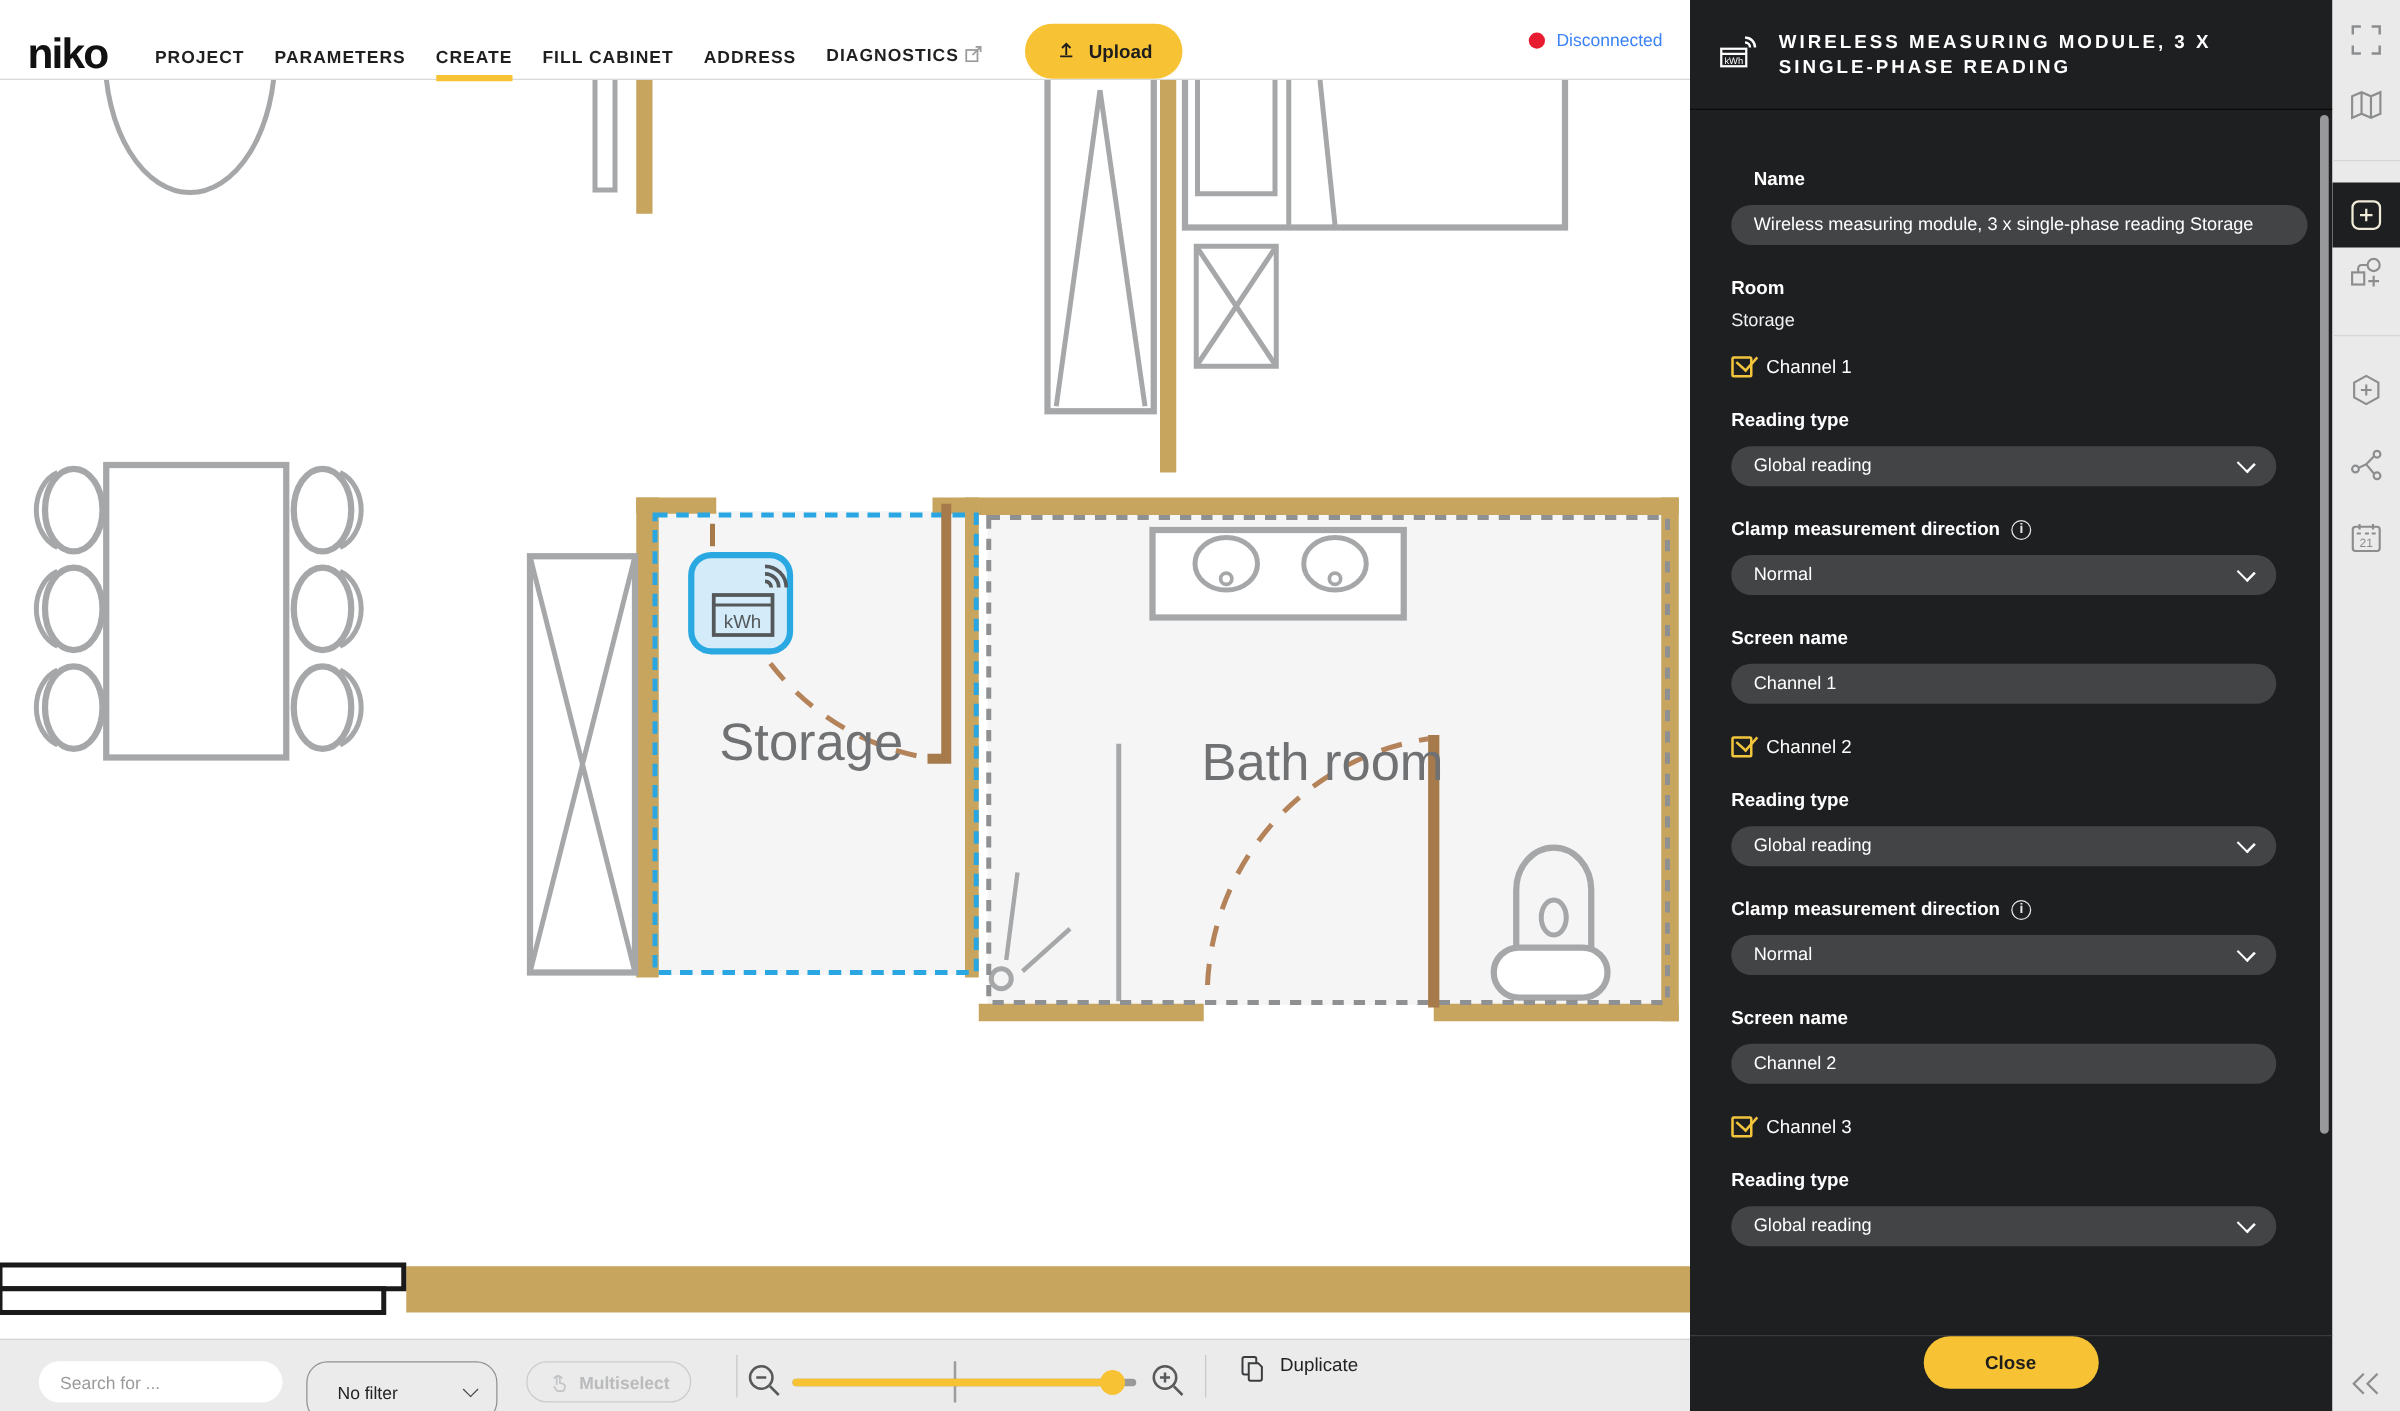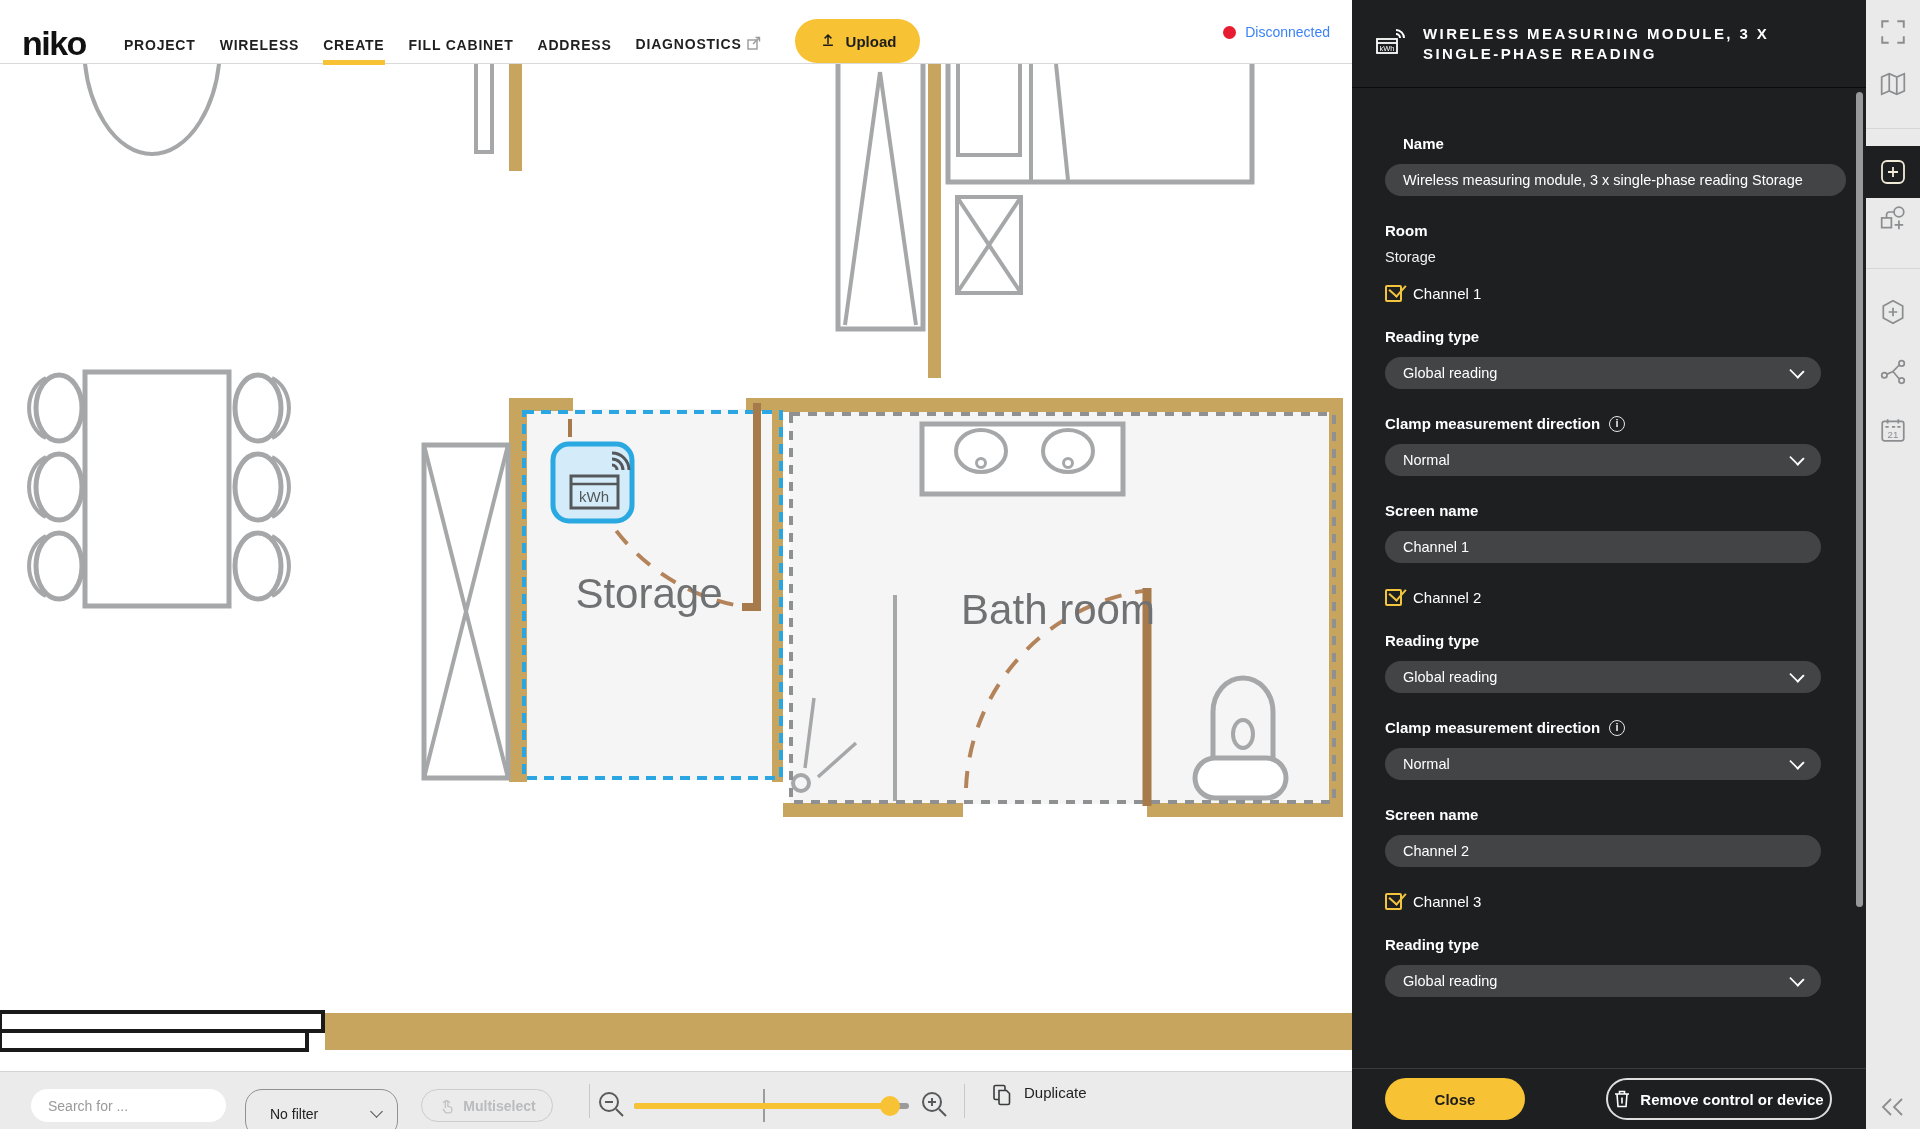--- a/index.html
+++ b/index.html
@@ -90,21 +90,21 @@
   .checkbox-row span.cb-label { font-size:15px; color:#fff; }
   .with-info { display:flex; align-items:center; gap:9px; }
   .info-icon { width:16px; height:16px; border:1.5px solid #e8e8e8; border-radius:50%;
     font-size:11px; line-height:13px; text-align:center; font-weight:bold;
     font-style:normal; color:#e8e8e8; }
   .info-icon::before { content:"i"; }
   .panel-scrollbar { position:absolute; right:3px; top:92px; width:7px; height:815px;
     border-radius:3.5px; background:#98999b; }
   .panel-footer { position:absolute; left:0; right:0; bottom:0; height:61px;
     border-top:1px solid #3a3b3c; display:flex; align-items:center;
-    justify-content:space-between; padding:0 34px 0 33px; }
+    justify-content:space-between; padding:0 34px 0 33px;flex-direction:column; }
   .close-btn { width:140px; height:42px; border:none; border-radius:21px;
     background:#f7c233; color:#1d1d1d; font-family:inherit; font-size:15px;
     font-weight:bold; cursor:pointer; }
   .remove-btn { width:226px; height:42px; background:transparent; border:2px solid #dededf;
     border-radius:21px; color:#fff; font-family:inherit; font-size:15px; font-weight:bold;
     display:flex; align-items:center; justify-content:center; gap:10px; cursor:pointer; }
 
   
   .toolbar { position:absolute; right:0; top:0; width:54px; height:1129px;
     background:#eaeaea; z-index:7; }
@@ -116,21 +116,21 @@
   .collapse { position:absolute; left:50%; transform:translateX(-50%); bottom:12px;
     cursor:pointer; }
 </style>
 </head>
 <body>
 
 <div class="nav">
   <div class="logo">niko</div>
   <div class="nav-items">
     <div class="nav-item">PROJECT</div>
-    <div class="nav-item">WIRELESS</div>
+    <div class="nav-item">PARAMETERS</div>
     <div class="nav-item active">CREATE</div>
     <div class="nav-item">FILL CABINET</div>
     <div class="nav-item">ADDRESS</div>
     <div class="nav-item">
       <span>DIAGNOSTICS</span><span class="ext"><svg width="14" height="14" viewBox="0 0 14 14" fill="none" stroke="#9a9a9a" stroke-width="1.4">
             <rect x="1" y="4" width="9" height="9"></rect>
             <path d="M6 8 L12.5 1.5 M8.5 1.5 H12.5 V5.5"></path>
           </svg></span>
     </div>
   </div>
@@ -356,26 +356,20 @@
       <span>Global reading</span>
       <span class="chev"></span>
     </div>
 
   </div>
 
   <div class="panel-scrollbar"></div>
 
   <div class="panel-footer">
     <button class="close-btn">Close</button>
-    <button class="remove-btn">
-      <svg width="16" height="18" viewBox="0 0 16 18" fill="none" stroke="#fff" stroke-width="1.6">
-        <path d="M1 4 H15 M5.5 4 V1.5 H10.5 V4 M3 4 L4 16.5 H12 L13 4 M8 7.5 V13.5"></path>
-      </svg>
-      <span>Remove control or device</span>
-    </button>
   </div>
 </div>
 
 <div class="toolbar">
   <svg class="tb-icon" style="top:18px" width="28" height="28" viewBox="0 0 26 26" fill="none" stroke="#8b8d8f" stroke-width="1.8">
     <path d="M3 9 V3 H9 M17 3 H23 V9 M23 17 V23 H17 M9 23 H3 V17"></path>
   </svg>
   <svg class="tb-icon" style="top:70px" width="28" height="28" viewBox="0 0 26 26" fill="none" stroke="#8b8d8f" stroke-width="1.6">
     <path d="M2.5 6.5 L9.5 3.5 L16.5 6.5 L23.5 3.5 V19.5 L16.5 22.5 L9.5 19.5 L2.5 22.5 Z M9.5 3.5 V19.5 M16.5 6.5 V22.5"></path>
   </svg>

